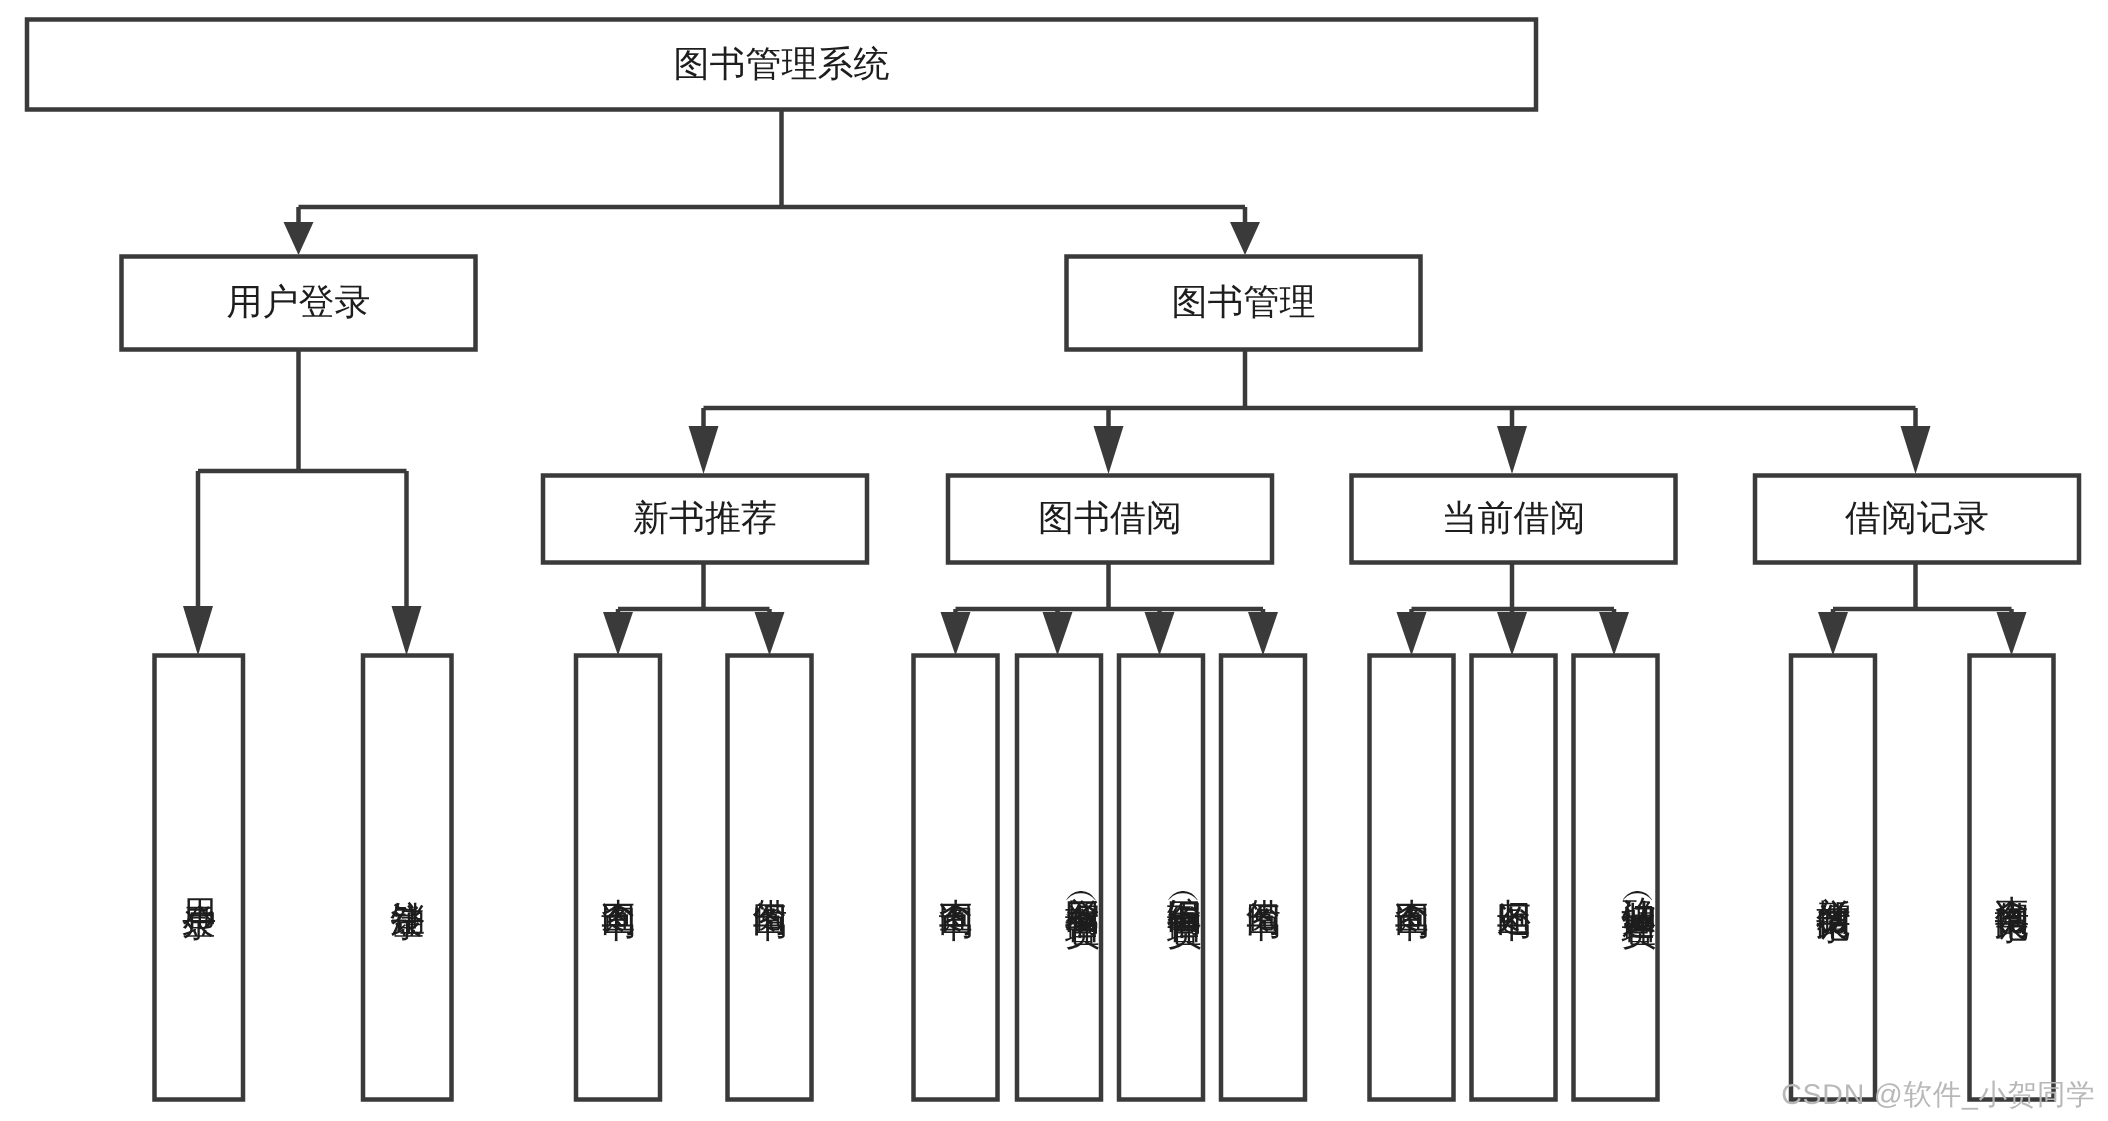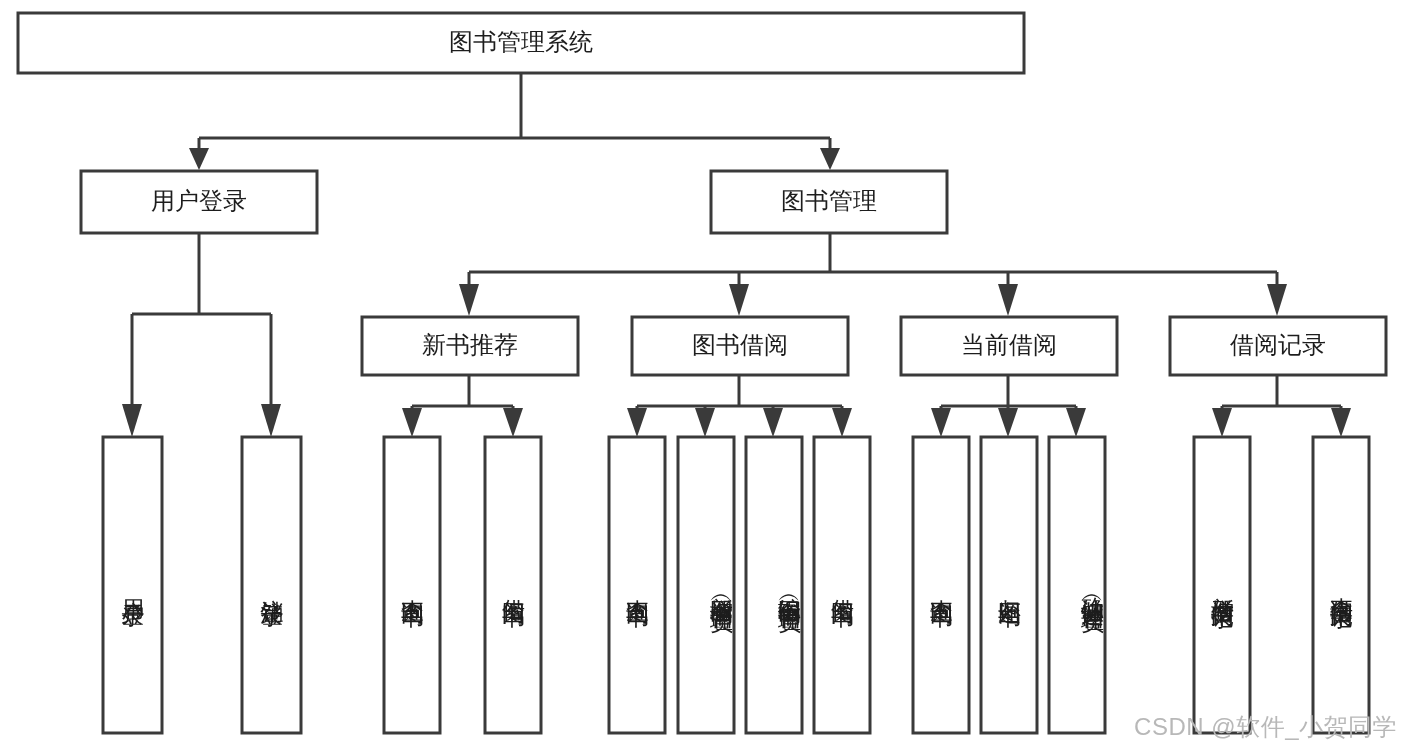--- a/index.html
+++ b/index.html
@@ -59,21 +59,21 @@
     color: #1d1d1d;
     text-align: center;
     white-space: nowrap;
     pointer-events: none;
   }
   .watermark {
     position: absolute;
     right: 8px;
     bottom: 4px;
     font-family: "Liberation Sans", "DejaVu Sans", sans-serif;
-    font-size: 24px;
+    font-size: 19px;
     color: #b8b8b8;
     white-space: nowrap;
     letter-spacing: 0.5px;
     text-align: right;
   }
 </style>
 </head>
 <body>
 
 <div id="diagram-root">

